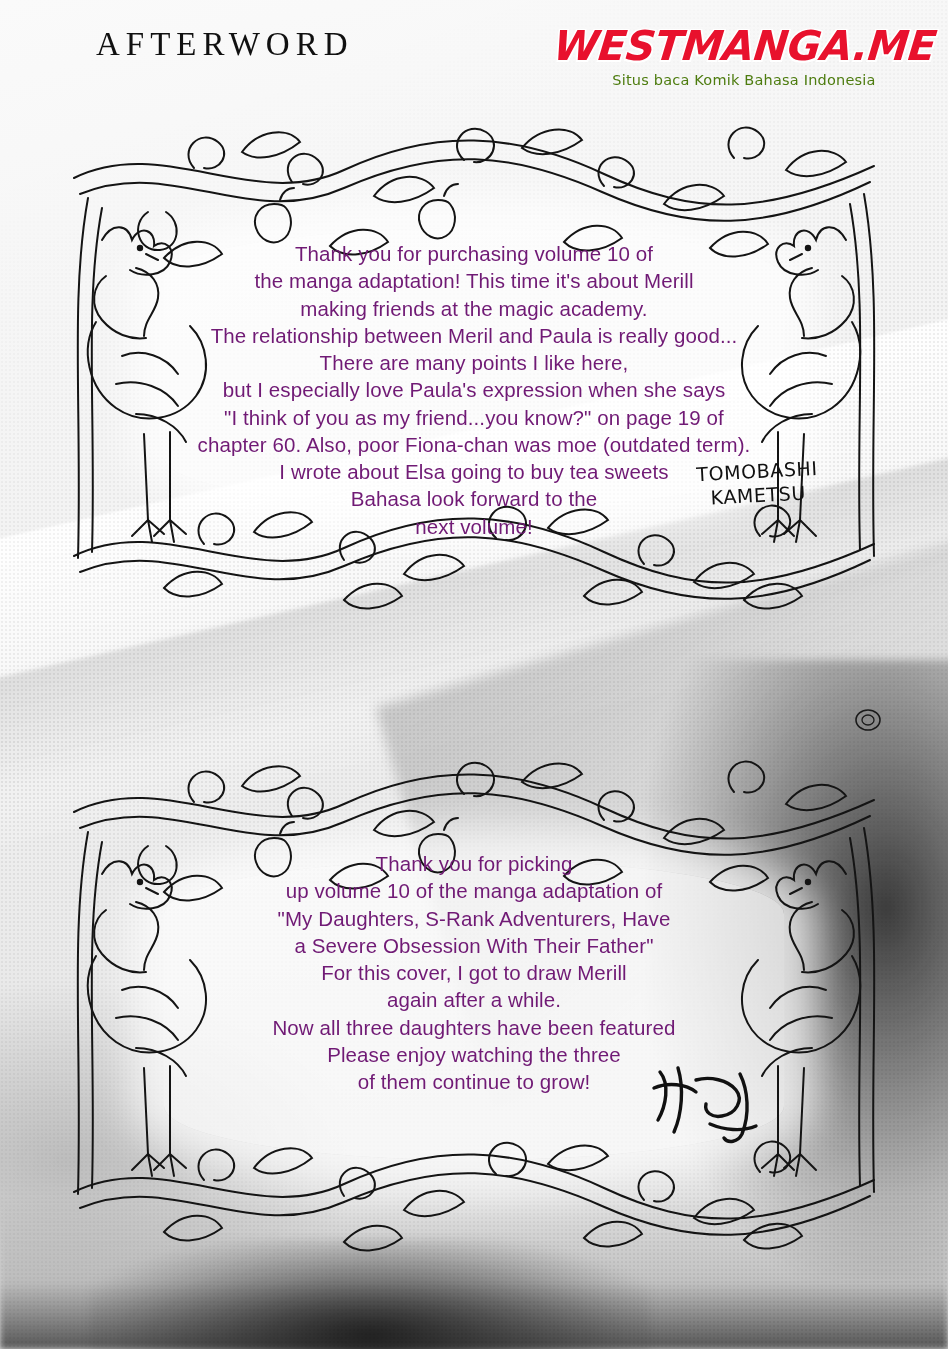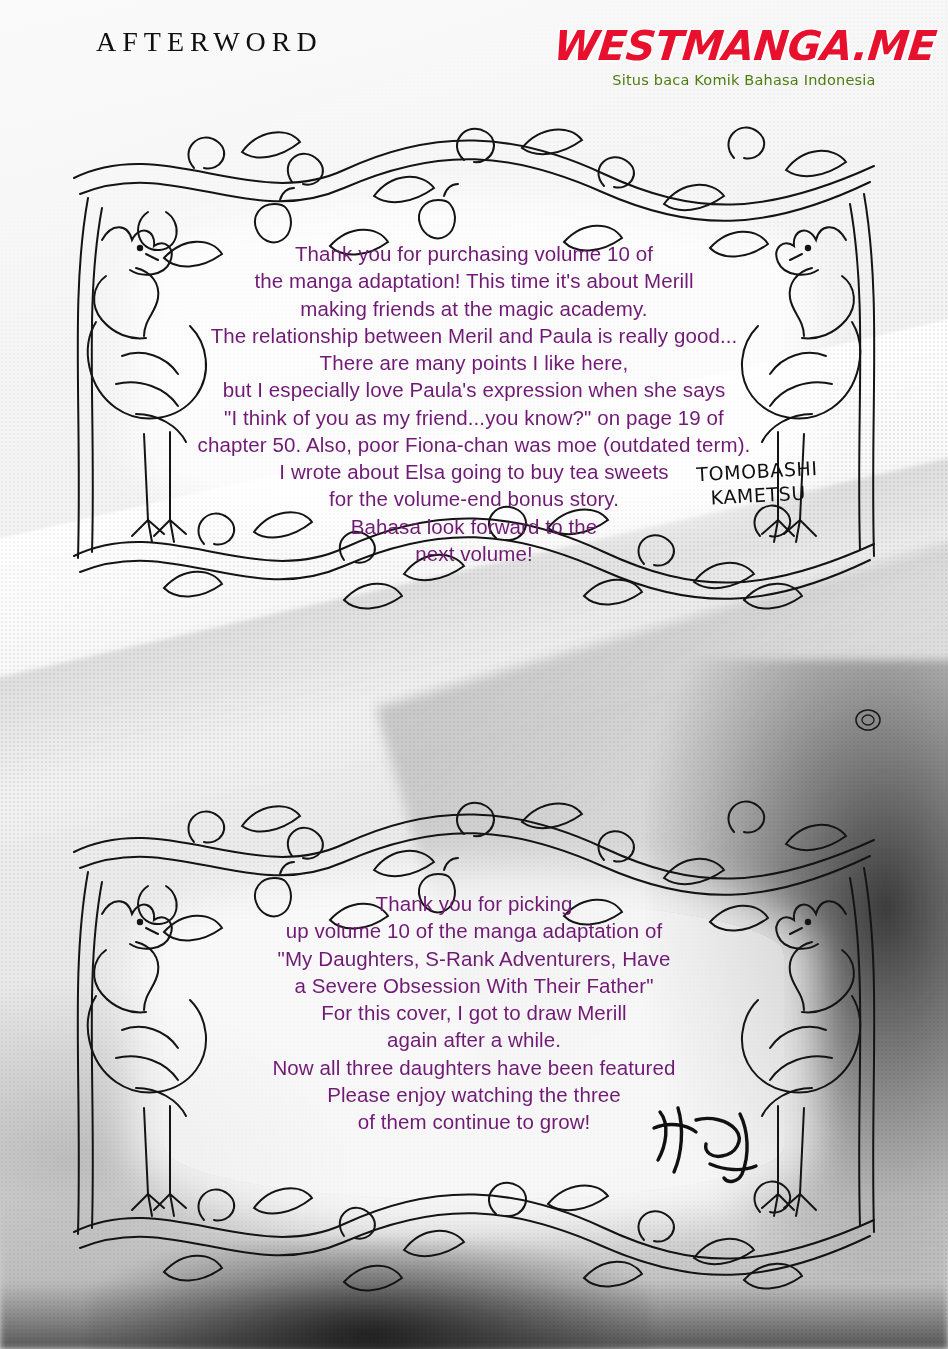--- a/index.html
+++ b/index.html
@@ -86,21 +86,21 @@
     mask-image: linear-gradient(160deg, rgba(0,0,0,0) 10%, rgba(0,0,0,0.9) 45%, rgba(0,0,0,0.35) 70%, rgba(0,0,0,0.9) 100%);
     -webkit-mask-image: linear-gradient(160deg, rgba(0,0,0,0) 10%, rgba(0,0,0,0.9) 45%, rgba(0,0,0,0.35) 70%, rgba(0,0,0,0.9) 100%);
   }
 
   
   .afterword-title {
     position: absolute;
     left: 96px;
     top: 26px;
     font-family: "Liberation Serif", serif;
-    font-size: 28px;
+    font-size: 33px;
     letter-spacing: 6px;
     color: #101010;
     font-weight: 400;
   }
 
   .watermark {
     position: absolute;
     right: 14px;
     top: 22px;
     width: 380px;
@@ -127,21 +127,21 @@
     letter-spacing: 0.2px;
   }
 
   
   .panel {
     position: absolute;
     left: 44px;
     width: 860px;
   }
   .panel-1 { top: 108px; height: 520px; }
-  .panel-2 { top: 780px; height: 540px; }
+  .panel-2 { top: 740px; height: 540px; }
 
   .panel-inner {
     position: absolute;
     left: 120px;
     right: 120px;
     top: 120px;
     bottom: 120px;
     background: rgba(255,255,255,0.72);
     filter: blur(0px);
     border-radius: 50% / 18%;
@@ -305,23 +305,22 @@
     </svg>
 
     <div class="panel-text">
       <div>Thank you for purchasing volume 10 of</div>
       <div>the manga adaptation! This time it's about Merill</div>
       <div>making friends at the magic academy.</div>
       <div>The relationship between Meril and Paula is really good...</div>
       <div>There are many points I like here,</div>
       <div>but I especially love Paula's expression when she says</div>
       <div>"I think of you as my friend...you know?" on page 19 of</div>
-      <div>chapter 50. Also, poor Fiona-chan was moe (outdated term).</div>
+      <div>chapter 60. Also, poor Fiona-chan was moe (outdated term).</div>
       <div>I wrote about Elsa going to buy tea sweets</div>
-      <div>for the volume-end bonus story.</div>
       <div>Bahasa look forward to the</div>
       <div>next volume!</div>
     </div>
 
     <div class="sig-name">
       <div>TOMOBASHI</div>
       <div>KAMETSU</div>
     </div>
   </div>
 

